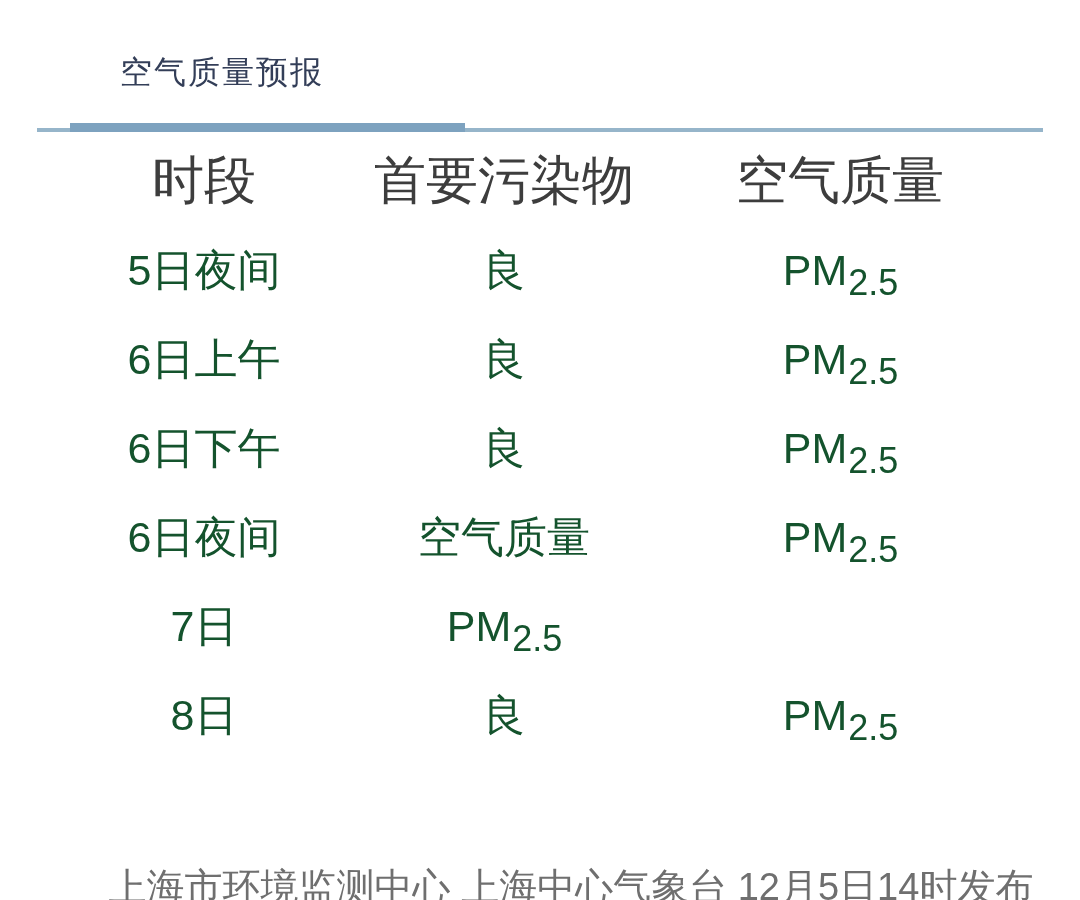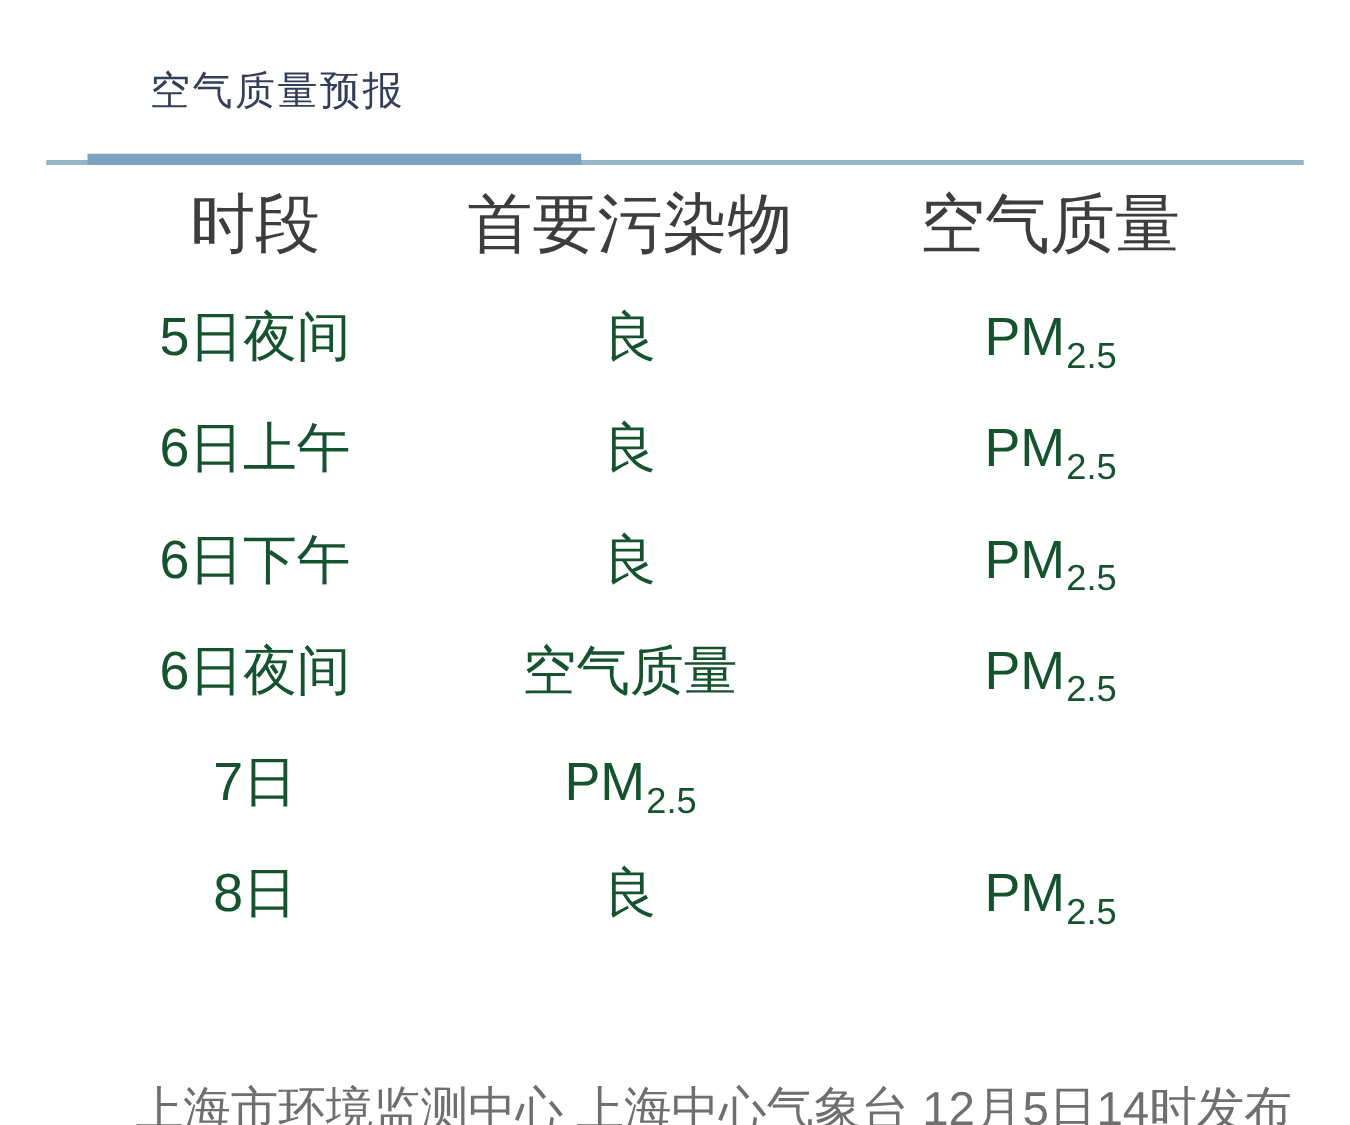--- a/index.html
+++ b/index.html
@@ -65,21 +65,21 @@
       height: 89px;
       font-size: 43px;
       font-weight: 400;
       color: #14532d;
     }
     .cell {
       white-space: nowrap;
       line-height: 1.1;
     }
     .pollutant-cell sub {
-      font-size: 29px;
+      font-size: 36px;
       vertical-align: baseline;
       position: relative;
       top: 10px;
       left: 1px;
     }
     .footer-note {
       position: absolute;
       left: 0;
       top: 820px;
       width: 1080px;

